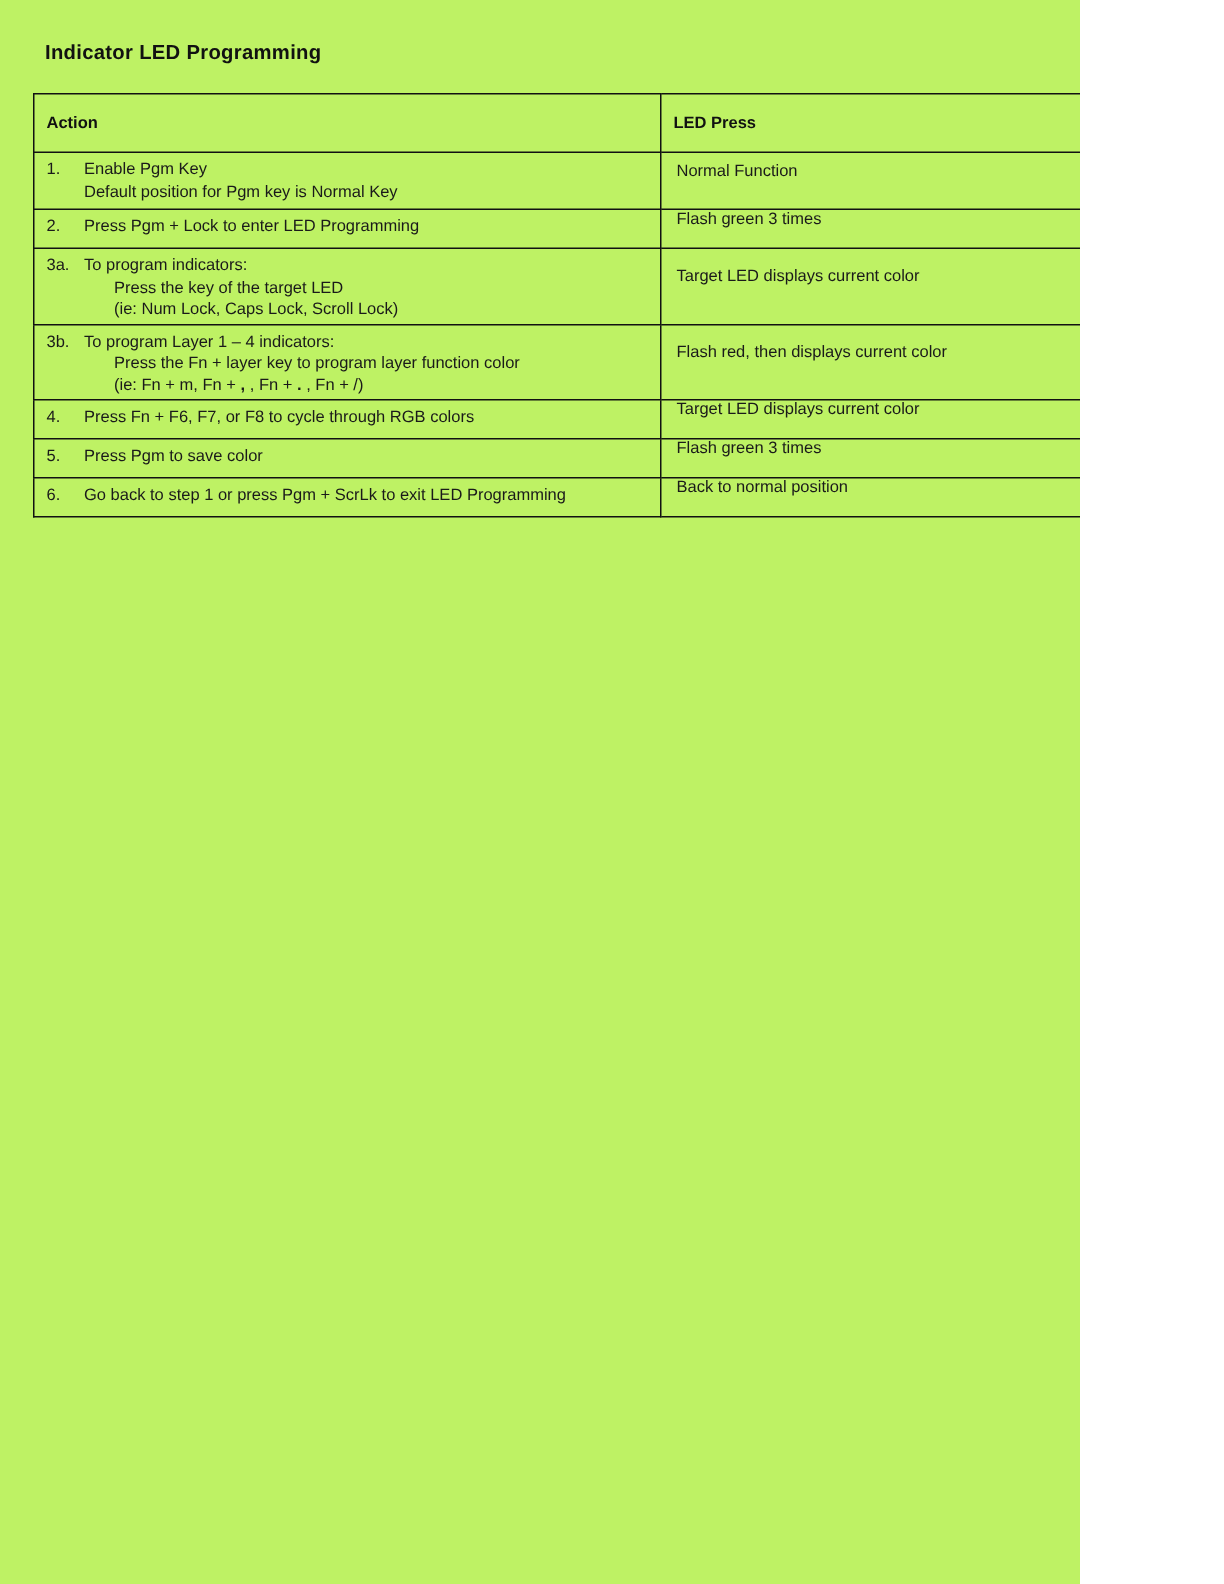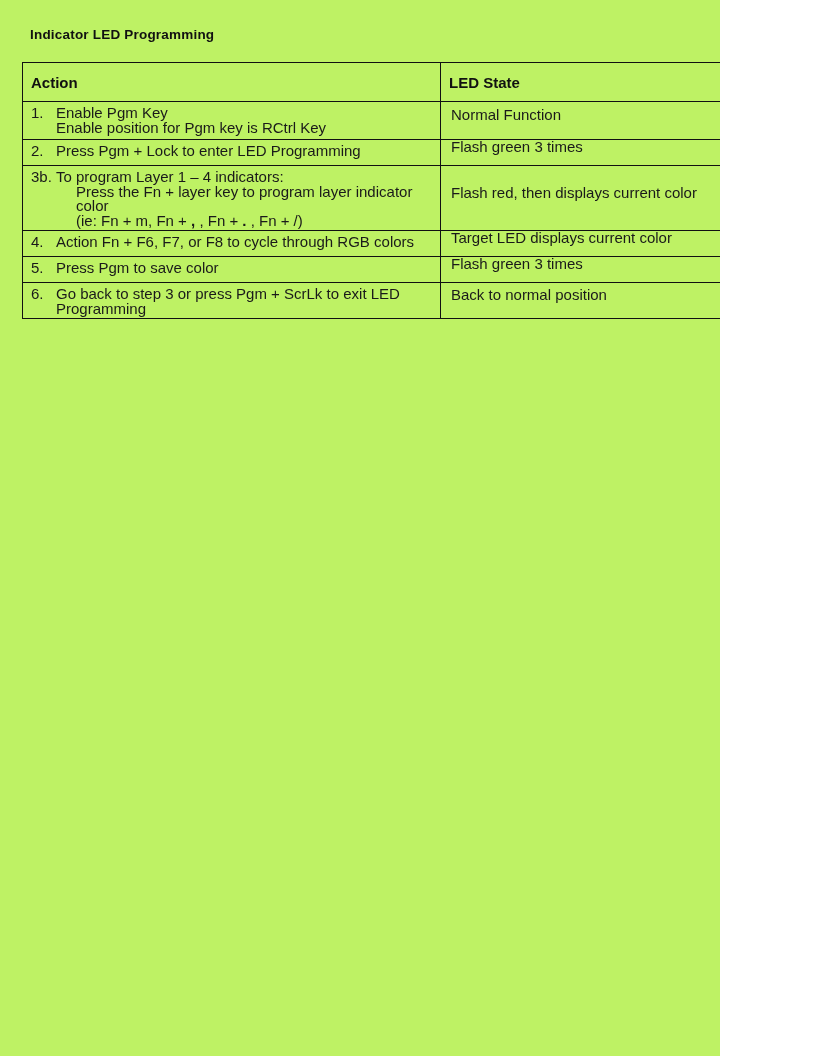--- a/index.html
+++ b/index.html
@@ -27,21 +27,21 @@
     position: absolute;
     left: 22px;
     top: 62px;
     width: 773px;
     border-collapse: collapse;
     table-layout: fixed;
   }
   table.steps th,
   table.steps td {
     border: 1px solid #111111;
-    font-size: 15px;
+    font-size: 11px;
   }
   table.steps th {
     height: 39px;
     text-align: left;
     vertical-align: middle;
     font-weight: bold;
     padding: 0 4px 0 8px;
     color: #111111;
   }
   td.action-cell {
@@ -73,71 +73,84 @@
   <h1 class="doc-title">Indicator LED Programming</h1>
 
   <table class="steps">
     <colgroup>
       <col style="width:418px">
       <col style="width:355px">
     </colgroup>
     <thead>
       <tr>
         <th>Action</th>
-        <th>LED State</th>
+        <th>LED Press</th>
       </tr>
     </thead>
     <tbody>
 
       <tr class="row-h38">
         <td class="action-cell">
           <div class="action-flex">
             <span class="step-num">1.</span>
             <div class="action-lines">
               <div class="line">Enable Pgm Key</div>
-              <div class="line">Enable position for Pgm key is RCtrl Key</div>
+              <div class="line">Default position for Pgm key is Normal Key</div>
             </div>
           </div>
         </td>
         <td class="led-cell">Normal Function</td>
       </tr>
 
       <tr class="row-h22">
         <td class="action-cell">
           <div class="action-flex">
             <span class="step-num">2.</span>
             <div class="action-lines">
               <div class="line">Press Pgm + Lock to enter LED Programming</div>
             </div>
           </div>
         </td>
         <td class="led-cell">Flash green 3 times</td>
       </tr>
 
+      <tr class="row-h47">
+        <td class="action-cell">
+          <div class="action-flex">
+            <span class="step-num">3a.</span>
+            <div class="action-lines">
+              <div class="line">To program indicators:</div>
+              <div class="line indent">Press the key of the target LED</div>
+              <div class="line indent">(ie: Num Lock, Caps Lock, Scroll Lock)</div>
+            </div>
+          </div>
+        </td>
+        <td class="led-cell">Target LED displays current color</td>
+      </tr>
 
       <tr class="row-h48">
         <td class="action-cell">
           <div class="action-flex">
             <span class="step-num">3b.</span>
             <div class="action-lines">
               <div class="line">To program Layer 1 – 4 indicators:</div>
-              <div class="line indent">Press the Fn + layer key to program layer indicator color</div>
+              <div class="line indent">Press the Fn + layer key to program layer function color</div>
               <div class="line indent"><span>(ie: Fn + m, Fn + </span><span class="seg-bold">,</span><span> , Fn + </span><span class="seg-bold">.</span><span> , Fn + </span><span>/</span><span>)</span></div>
             </div>
           </div>
         </td>
         <td class="led-cell">Flash red, then displays current color</td>
       </tr>
 
       <tr class="row-h22">
         <td class="action-cell">
           <div class="action-flex">
             <span class="step-num">4.</span>
             <div class="action-lines">
-              <div class="line">Action Fn + F6, F7, or F8 to cycle through RGB colors</div>
+              <div class="line">Press Fn + F6, F7, or F8 to cycle through RGB colors</div>
             </div>
           </div>
         </td>
         <td class="led-cell">Target LED displays current color</td>
       </tr>
 
       <tr class="row-h22">
         <td class="action-cell">
           <div class="action-flex">
             <span class="step-num">5.</span>
@@ -147,21 +160,21 @@
           </div>
         </td>
         <td class="led-cell">Flash green 3 times</td>
       </tr>
 
       <tr class="row-h22">
         <td class="action-cell">
           <div class="action-flex">
             <span class="step-num">6.</span>
             <div class="action-lines">
-              <div class="line">Go back to step 3 or press Pgm + ScrLk to exit LED Programming</div>
+              <div class="line">Go back to step 1 or press Pgm + ScrLk to exit LED Programming</div>
             </div>
           </div>
         </td>
         <td class="led-cell">Back to normal position</td>
       </tr>
 
     </tbody>
   </table>
 
 </div>

